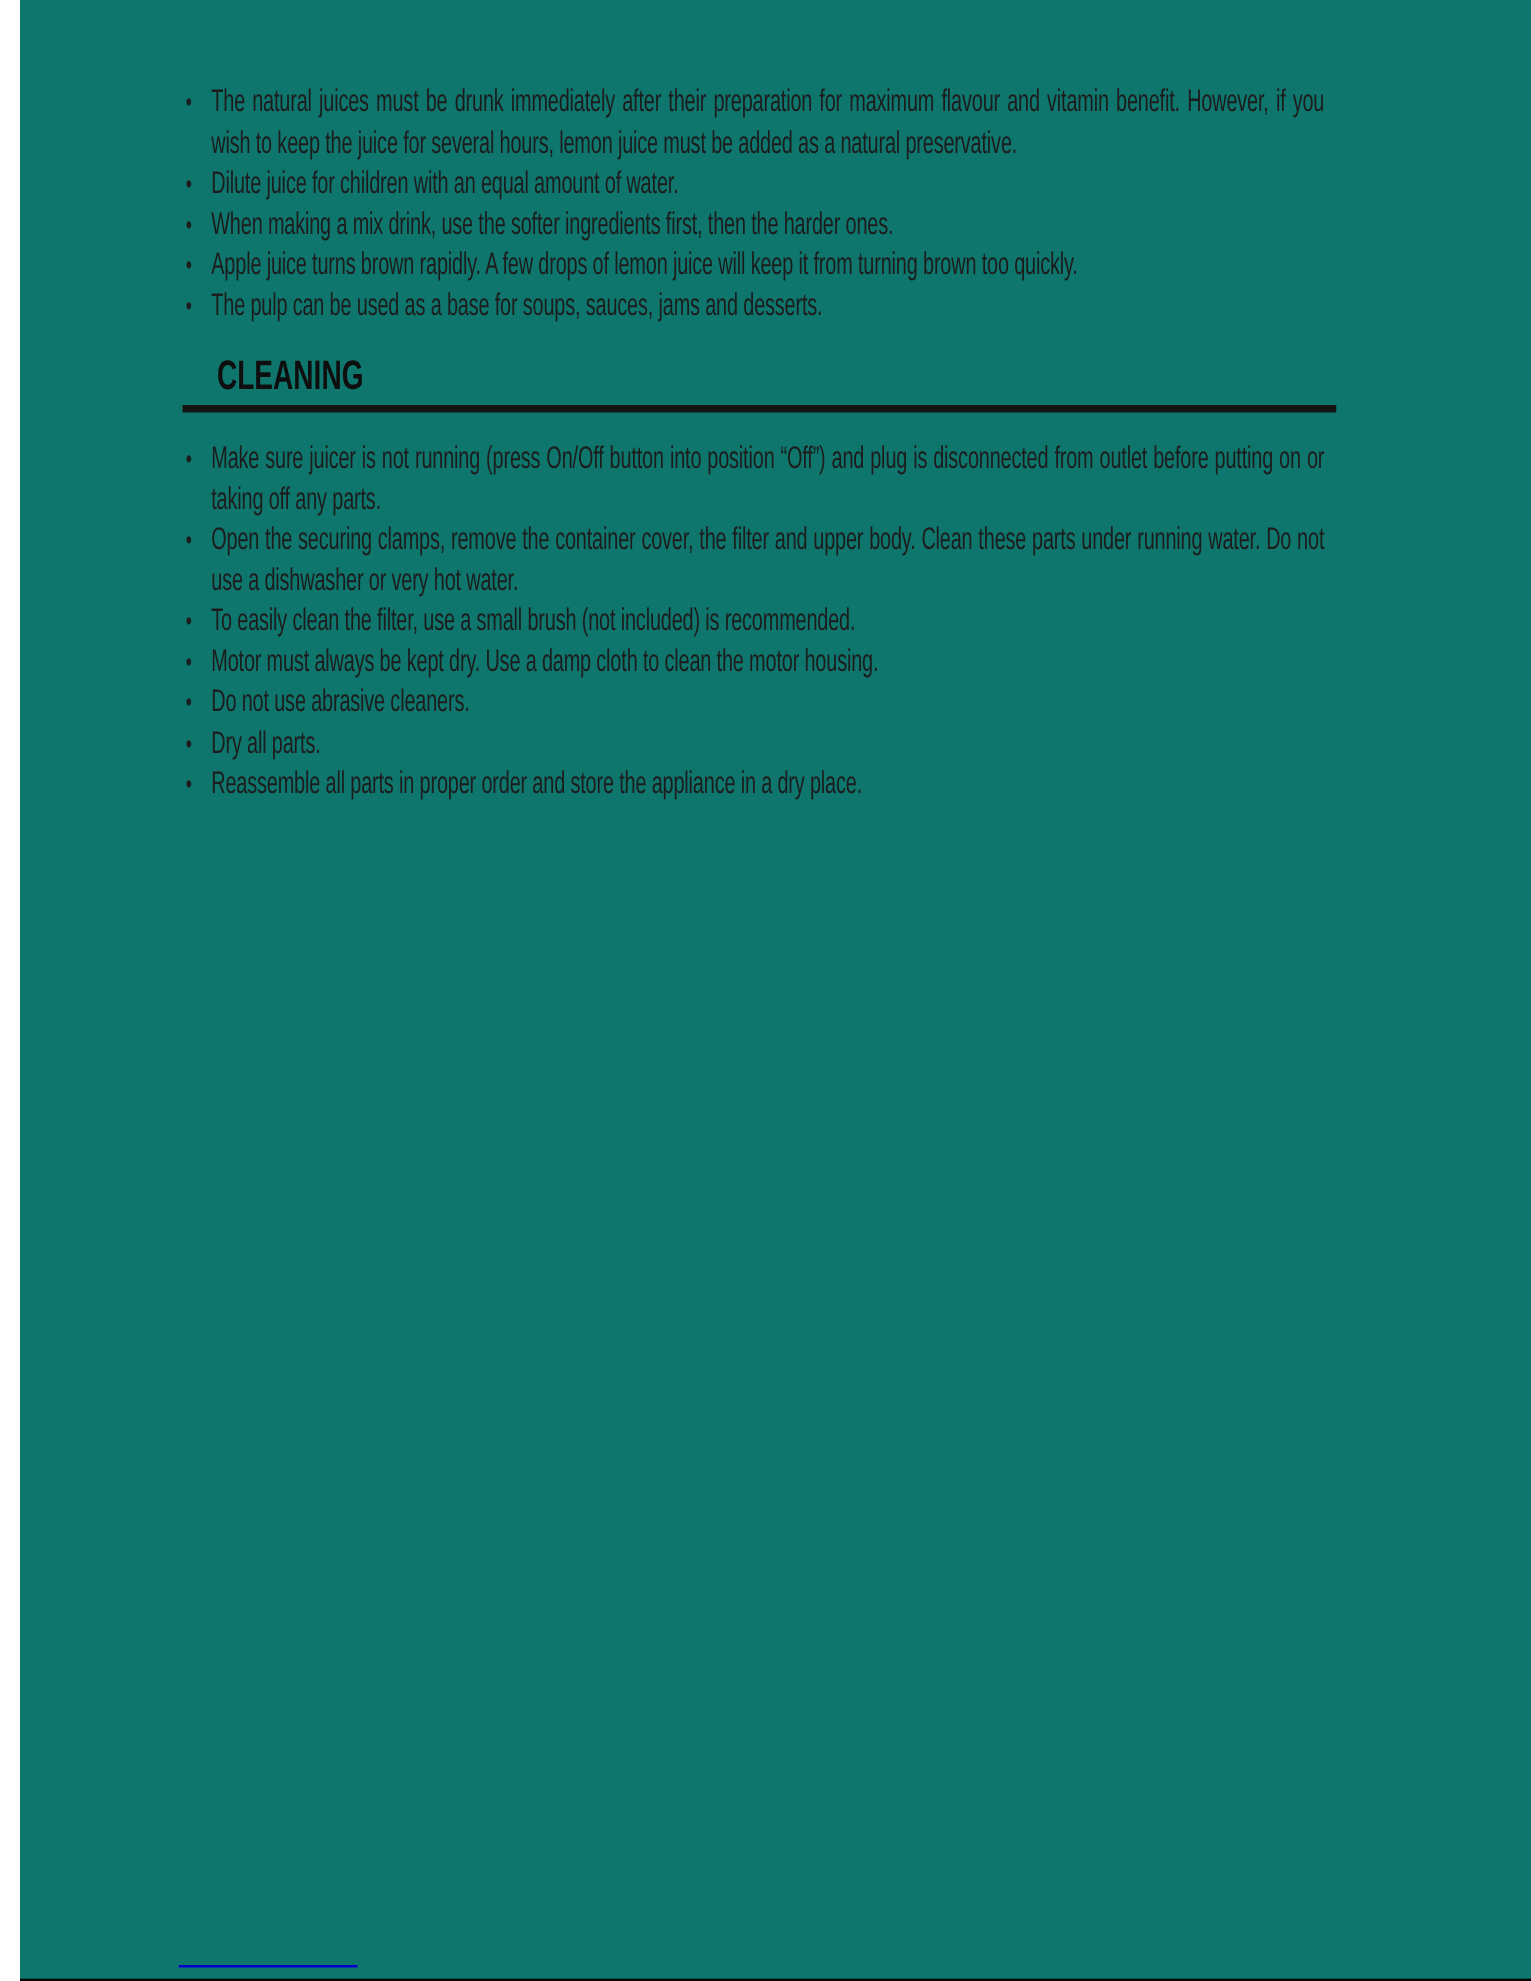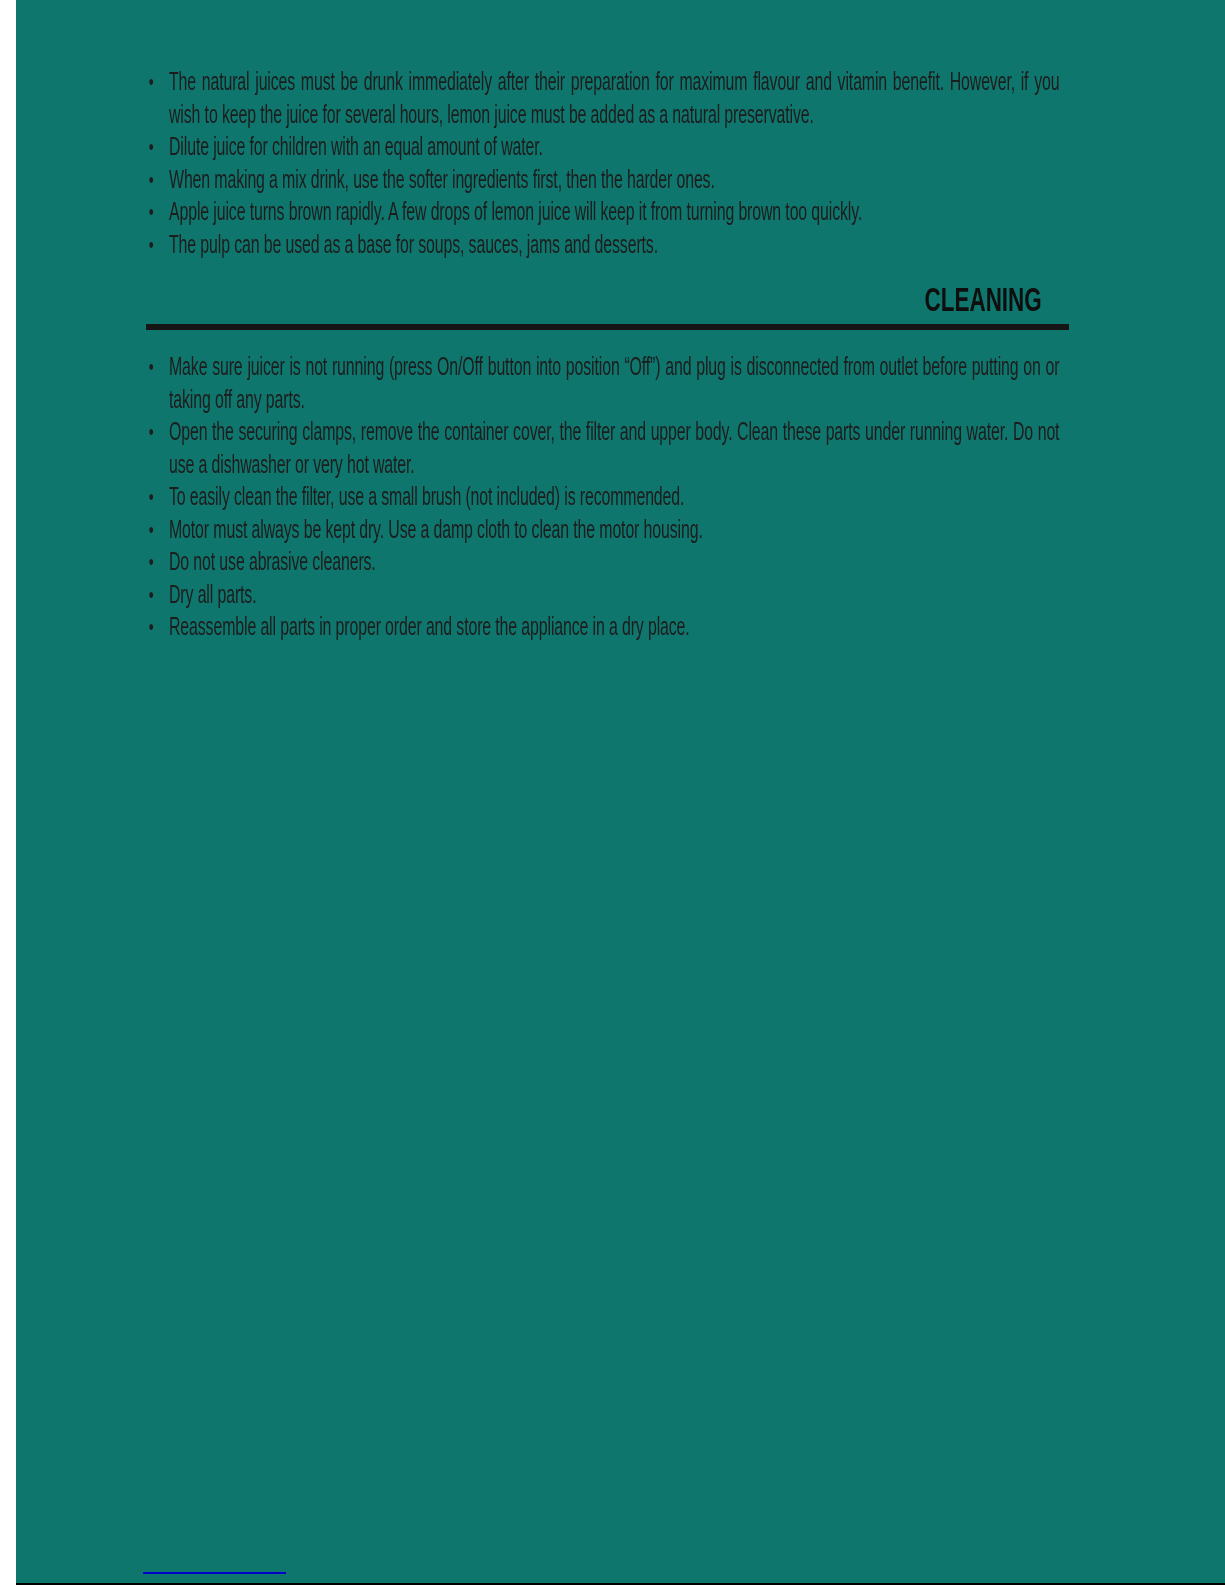--- a/index.html
+++ b/index.html
@@ -48,21 +48,21 @@
     color: #1c1c1c;
   }
   #list-tips { top: 65px; }
   #list-cleaning { top: 350px; }
 
   .heading-row {
     position: absolute;
     left: 130px;
     top: 281px;
     width: 923px;
-    text-align: right;
+    text-align: left;
   }
   .heading {
     display: inline-block;
     font-family: "Liberation Sans", sans-serif;
     font-weight: bold;
     font-size: 33px;
     color: #0e0e0e;
     transform: scaleX(0.68);
     white-space: nowrap;
   }

